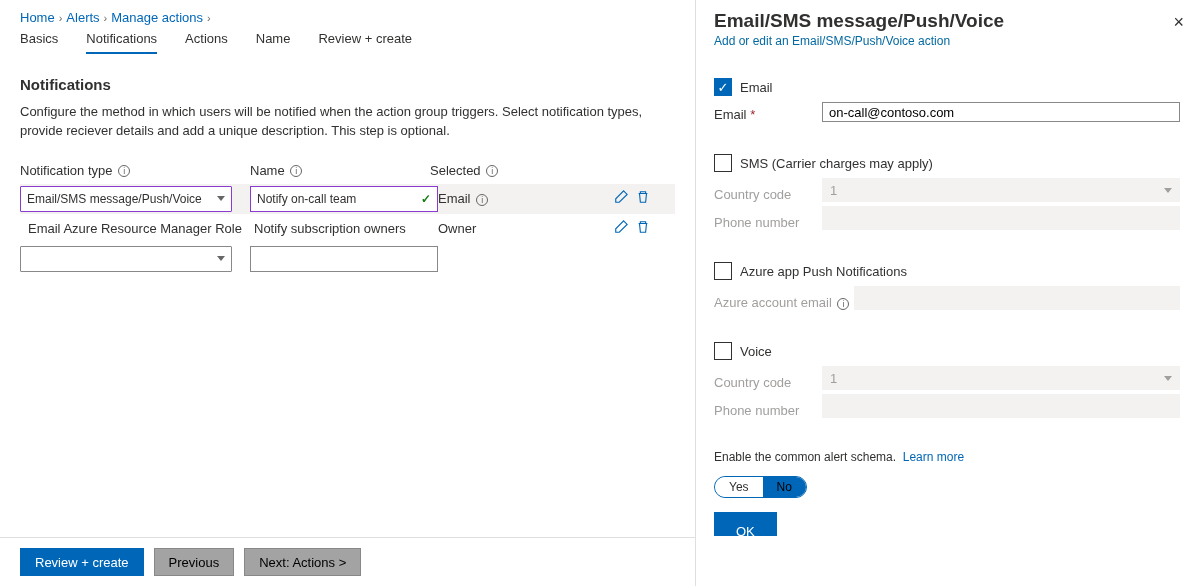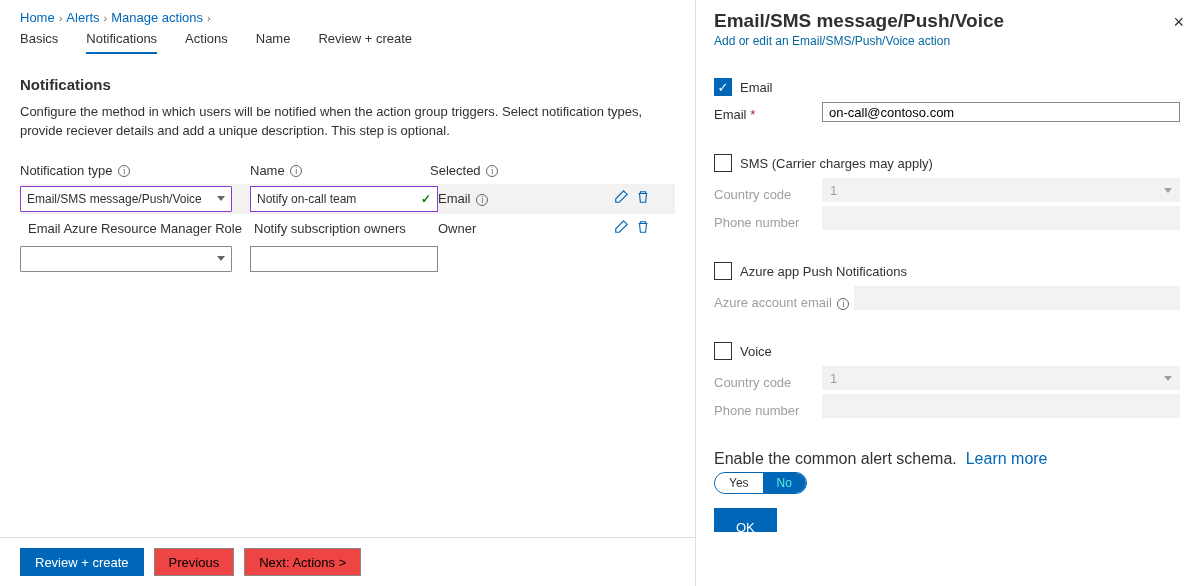--- a/index.html
+++ b/index.html
@@ -94,21 +94,21 @@
       padding: 10px 20px;
       display: flex;
       gap: 10px;
       background: #fff;
     }
     .btn {
       height: 28px;
       padding: 0 14px;
       font-size: 13px;
       border: 1px solid #8a8886;
-      background: #ef4444;
+      background: #a3a3a3;
       cursor: pointer;
       display: inline-flex;
       align-items: center;
     }
     .btn.primary {
       background: #0067b8;
       color: #fff;
       border-color: #0067b8;
     }
     
@@ -156,37 +156,37 @@
       align-items: center;
       justify-content: space-between;
       font-size: 13px;
     }
     .dd-disabled .chev-down { border-top-color: #a19f9d; }
     .input-disabled {
       flex: 1;
       height: 24px;
       background: #f3f2f1;
     }
-    .schema-row { font-size: 16px; margin-bottom: 4px; }
+    .schema-row { font-size: 12px; margin-bottom: 12px; }
     .toggle {
       display: inline-flex;
       border: 1px solid #0067b8;
       border-radius: 14px;
       overflow: hidden;
       font-size: 12px;
       height: 22px;
     }
     .toggle span {
       padding: 0 14px;
       display: flex;
       align-items: center;
       cursor: pointer;
     }
     .toggle .on { background: #fff; color: #323130; border-radius: 14px 0 0 14px; }
-    .toggle .off { background: #0067b8; color: #5eead4; }
+    .toggle .off { background: #0067b8; color: #000000; }
     .ok-btn {
       margin-top: 14px;
       background: #0067b8;
       color: #fff;
       border: none;
       height: 24px;
       padding: 12px 22px;
       font-size: 13px;
       cursor: pointer;
     }

